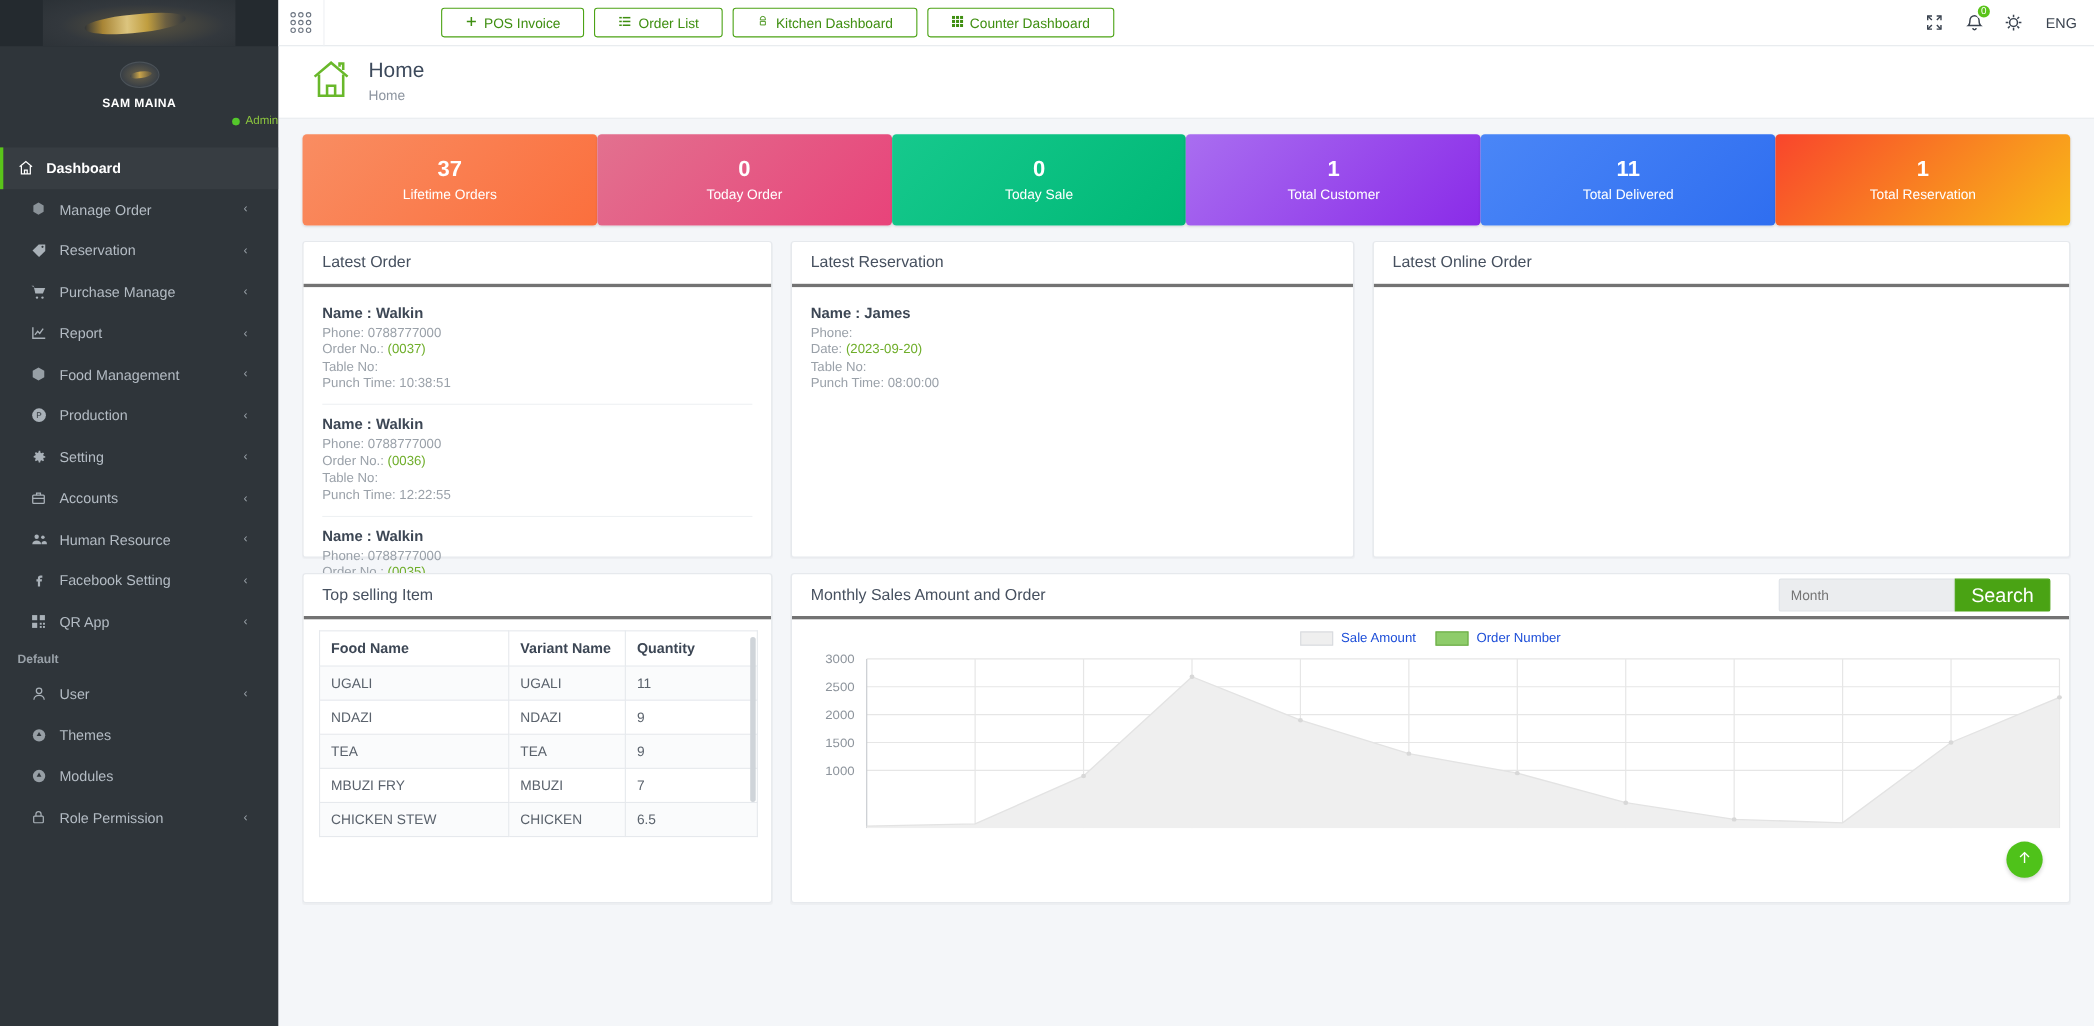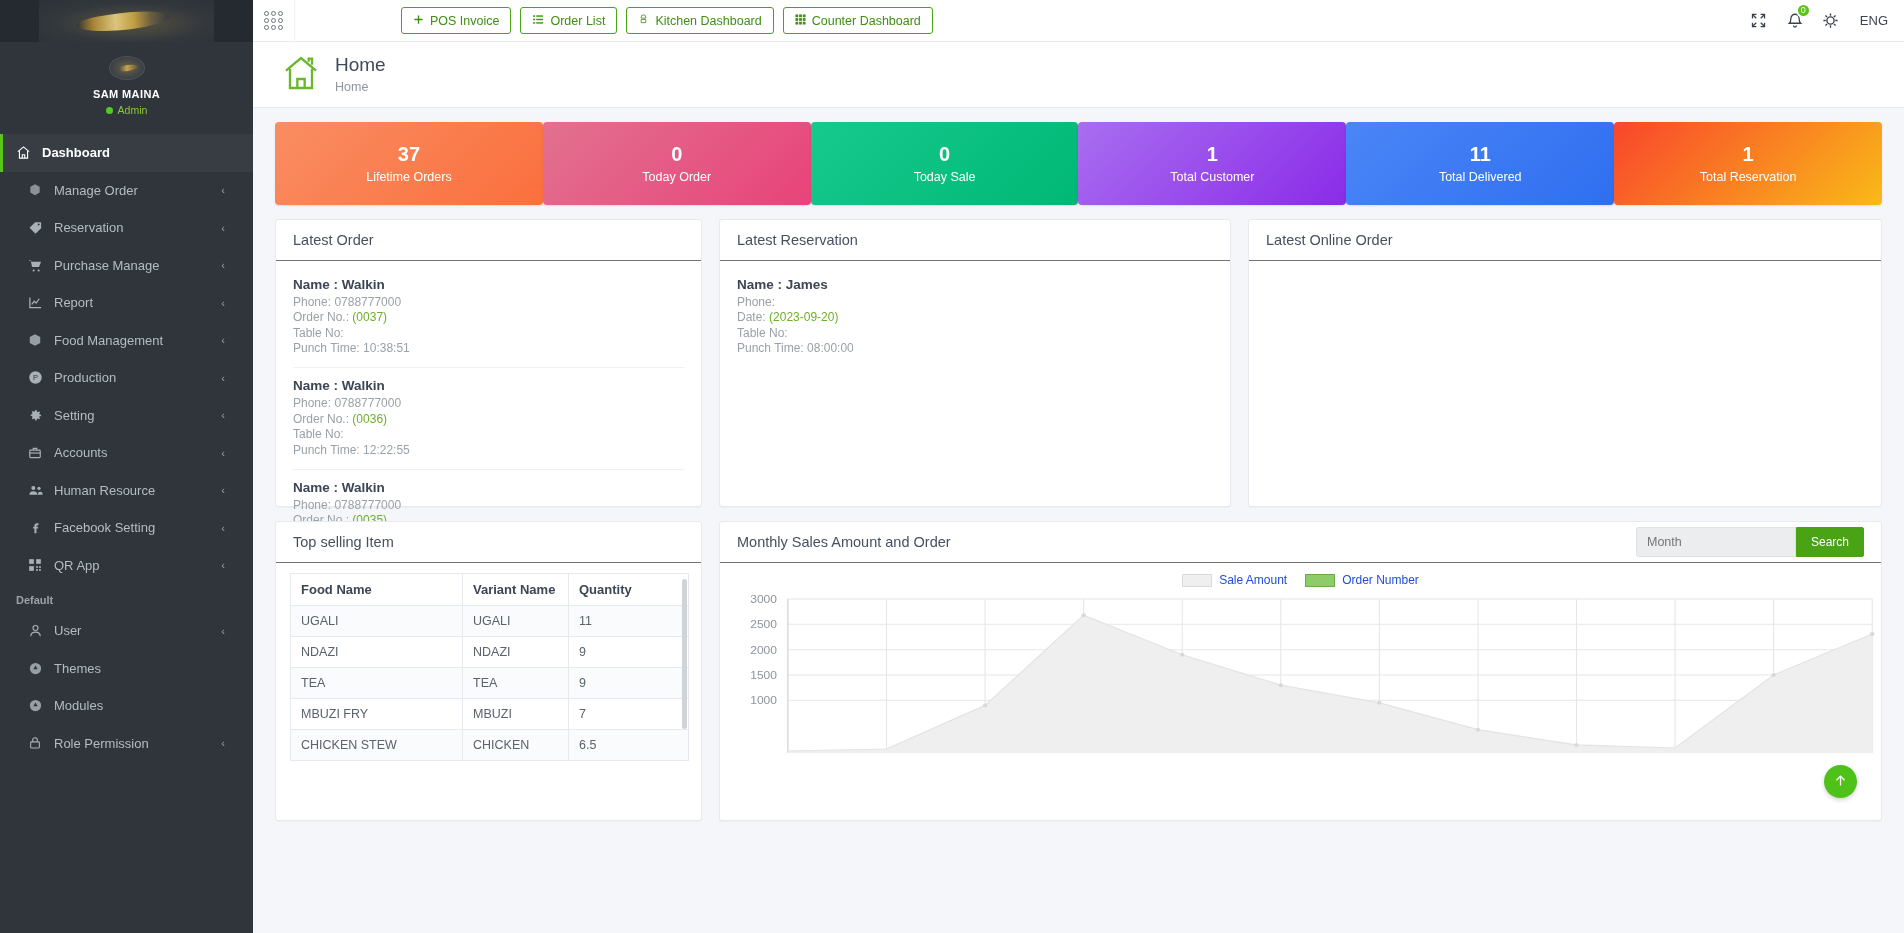--- a/index.html
+++ b/index.html
@@ -47,21 +47,21 @@
   .avatar::after{
     content:""; position:absolute; left:8px; top:8px; width:20px;height:6px;
     background: linear-gradient(95deg,#3a4046,#c8a34a 45%,#6d6041 90%);
     border-radius:50%; transform: rotate(-8deg);
   }
   .profile-name {
     color: #fff; font-size: 11px; font-weight: bold; letter-spacing: .4px;
   }
   .profile-role {
     color: #8cc63e; font-size: 10.5px; margin-top: 4px;
-    display: flex; align-items: center; justify-content: center; gap: 5px;
+    display: flex; align-items: center; justify-content: flex-end; gap: 5px;
   }
   .dot-online { width: 7px; height: 7px; border-radius: 50%; background: #54c72b; display:inline-block; }
 
   .nav { margin-top: 6px; }
   .nav-item {
     display: flex; align-items: center;
     height: 37.5px; padding: 0 28px;
     color: #b4bcc4; font-size: 13px;
     cursor: pointer; position: relative;
   }
@@ -93,21 +93,21 @@
   .grid-ico-btn {
     width: 42px; height: 42px; display:flex; align-items:center; justify-content:center;
     cursor: pointer; border-right: 1px solid #eef0f3;
   }
   .grid9 { display:grid; grid-template-columns: repeat(3, 5px); gap: 2px; }
   .grid9 i { width:5px; height:5px; border:1.2px solid #6b7480; border-radius:50%; display:block; }
 
   .top-actions { display:flex; gap: 9px; margin-left: 106px; }
   .top-btn {
     border: 1px solid #4ca315; background: #fff; color: #3f8f11;
-    height: 27px; padding: 0 11px; border-radius: 3px;
+    height: 27px; padding: 0 21px; border-radius: 3px;
     font-size: 12.5px; display: inline-flex; align-items: center; gap: 6px;
     cursor: pointer; white-space: nowrap;
   }
   .top-right {
     margin-left: auto; display: flex; align-items: center; gap: 2px; padding-right: 16px;
   }
   .ticon {
     width: 34px; height: 34px; display:flex; align-items:center; justify-content:center;
     cursor:pointer; position: relative; color:#3b4450;
   }
@@ -141,21 +141,21 @@
   .stat-lbl { font-size: 12.5px; margin-top: 4px; }
 
   
   .row { display: flex; gap: 17px; margin-top: 14px; }
   .panel {
     background: #fff; border: 1px solid #e6e9ed; border-radius: 3px;
     box-shadow: 0 1px 1px rgba(0,0,0,.03);
   }
   .panel-head {
     height: 41px; display: flex; align-items: center; justify-content: space-between;
-    padding: 0 17px; border-bottom: 1px solid #737373;
+    padding: 0 17px; border-bottom: 3px solid #737373;
   }
   .panel-title { font-size: 14.5px; color: #46505f; }
   .panel-body { padding: 16px 17px 10px; }
 
   .ord { padding-bottom: 11px; margin-bottom: 10px; border-bottom: 1px solid #eef1f3; }
   .ord:last-child { border-bottom: none; }
   .ord-name { font-size: 13.5px; font-weight: bold; color: #3c4654; margin-bottom: 3px; }
   .ord-line { font-size: 12px; color: #9aa1a9; line-height: 1.28; }
   .hl { color: #6fae2a; }
 
@@ -175,21 +175,21 @@
   }
 
   
   .month-input {
     width: 160px; height: 30px; border: 1px solid #dfe3e7; background: #ebedef;
     color: #9aa1a9; font-size: 12.5px; padding: 0 10px; outline: none;
     border-radius: 2px 0 0 2px;
   }
   .search-btn {
     height: 30px; background: #4aa314; color:#fff; border: 1px solid #4aa314;
-    font-size: 12px; padding: 0 14px; cursor: pointer; border-radius: 0 2px 2px 0;
+    font-size: 18px; padding: 0 14px; cursor: pointer; border-radius: 0 2px 2px 0;
   }
   .legend { display:flex; justify-content:center; align-items:center; gap: 18px; padding-top: 10px; }
   .legend-item { display:flex; align-items:center; gap:7px; font-size:12px; color:#1d4ed8; }
   .swatch { width: 30px; height: 13px; border: 1px solid #d7dade; background:#efefef; }
   .swatch.green { background:#8ecc6a; border-color:#6bab46; }
   .chart-area { position: relative; height: 162px; margin-top: 4px; }
 
   
   .scrolltop {
     position: absolute; right: 24px; bottom: 22px;

